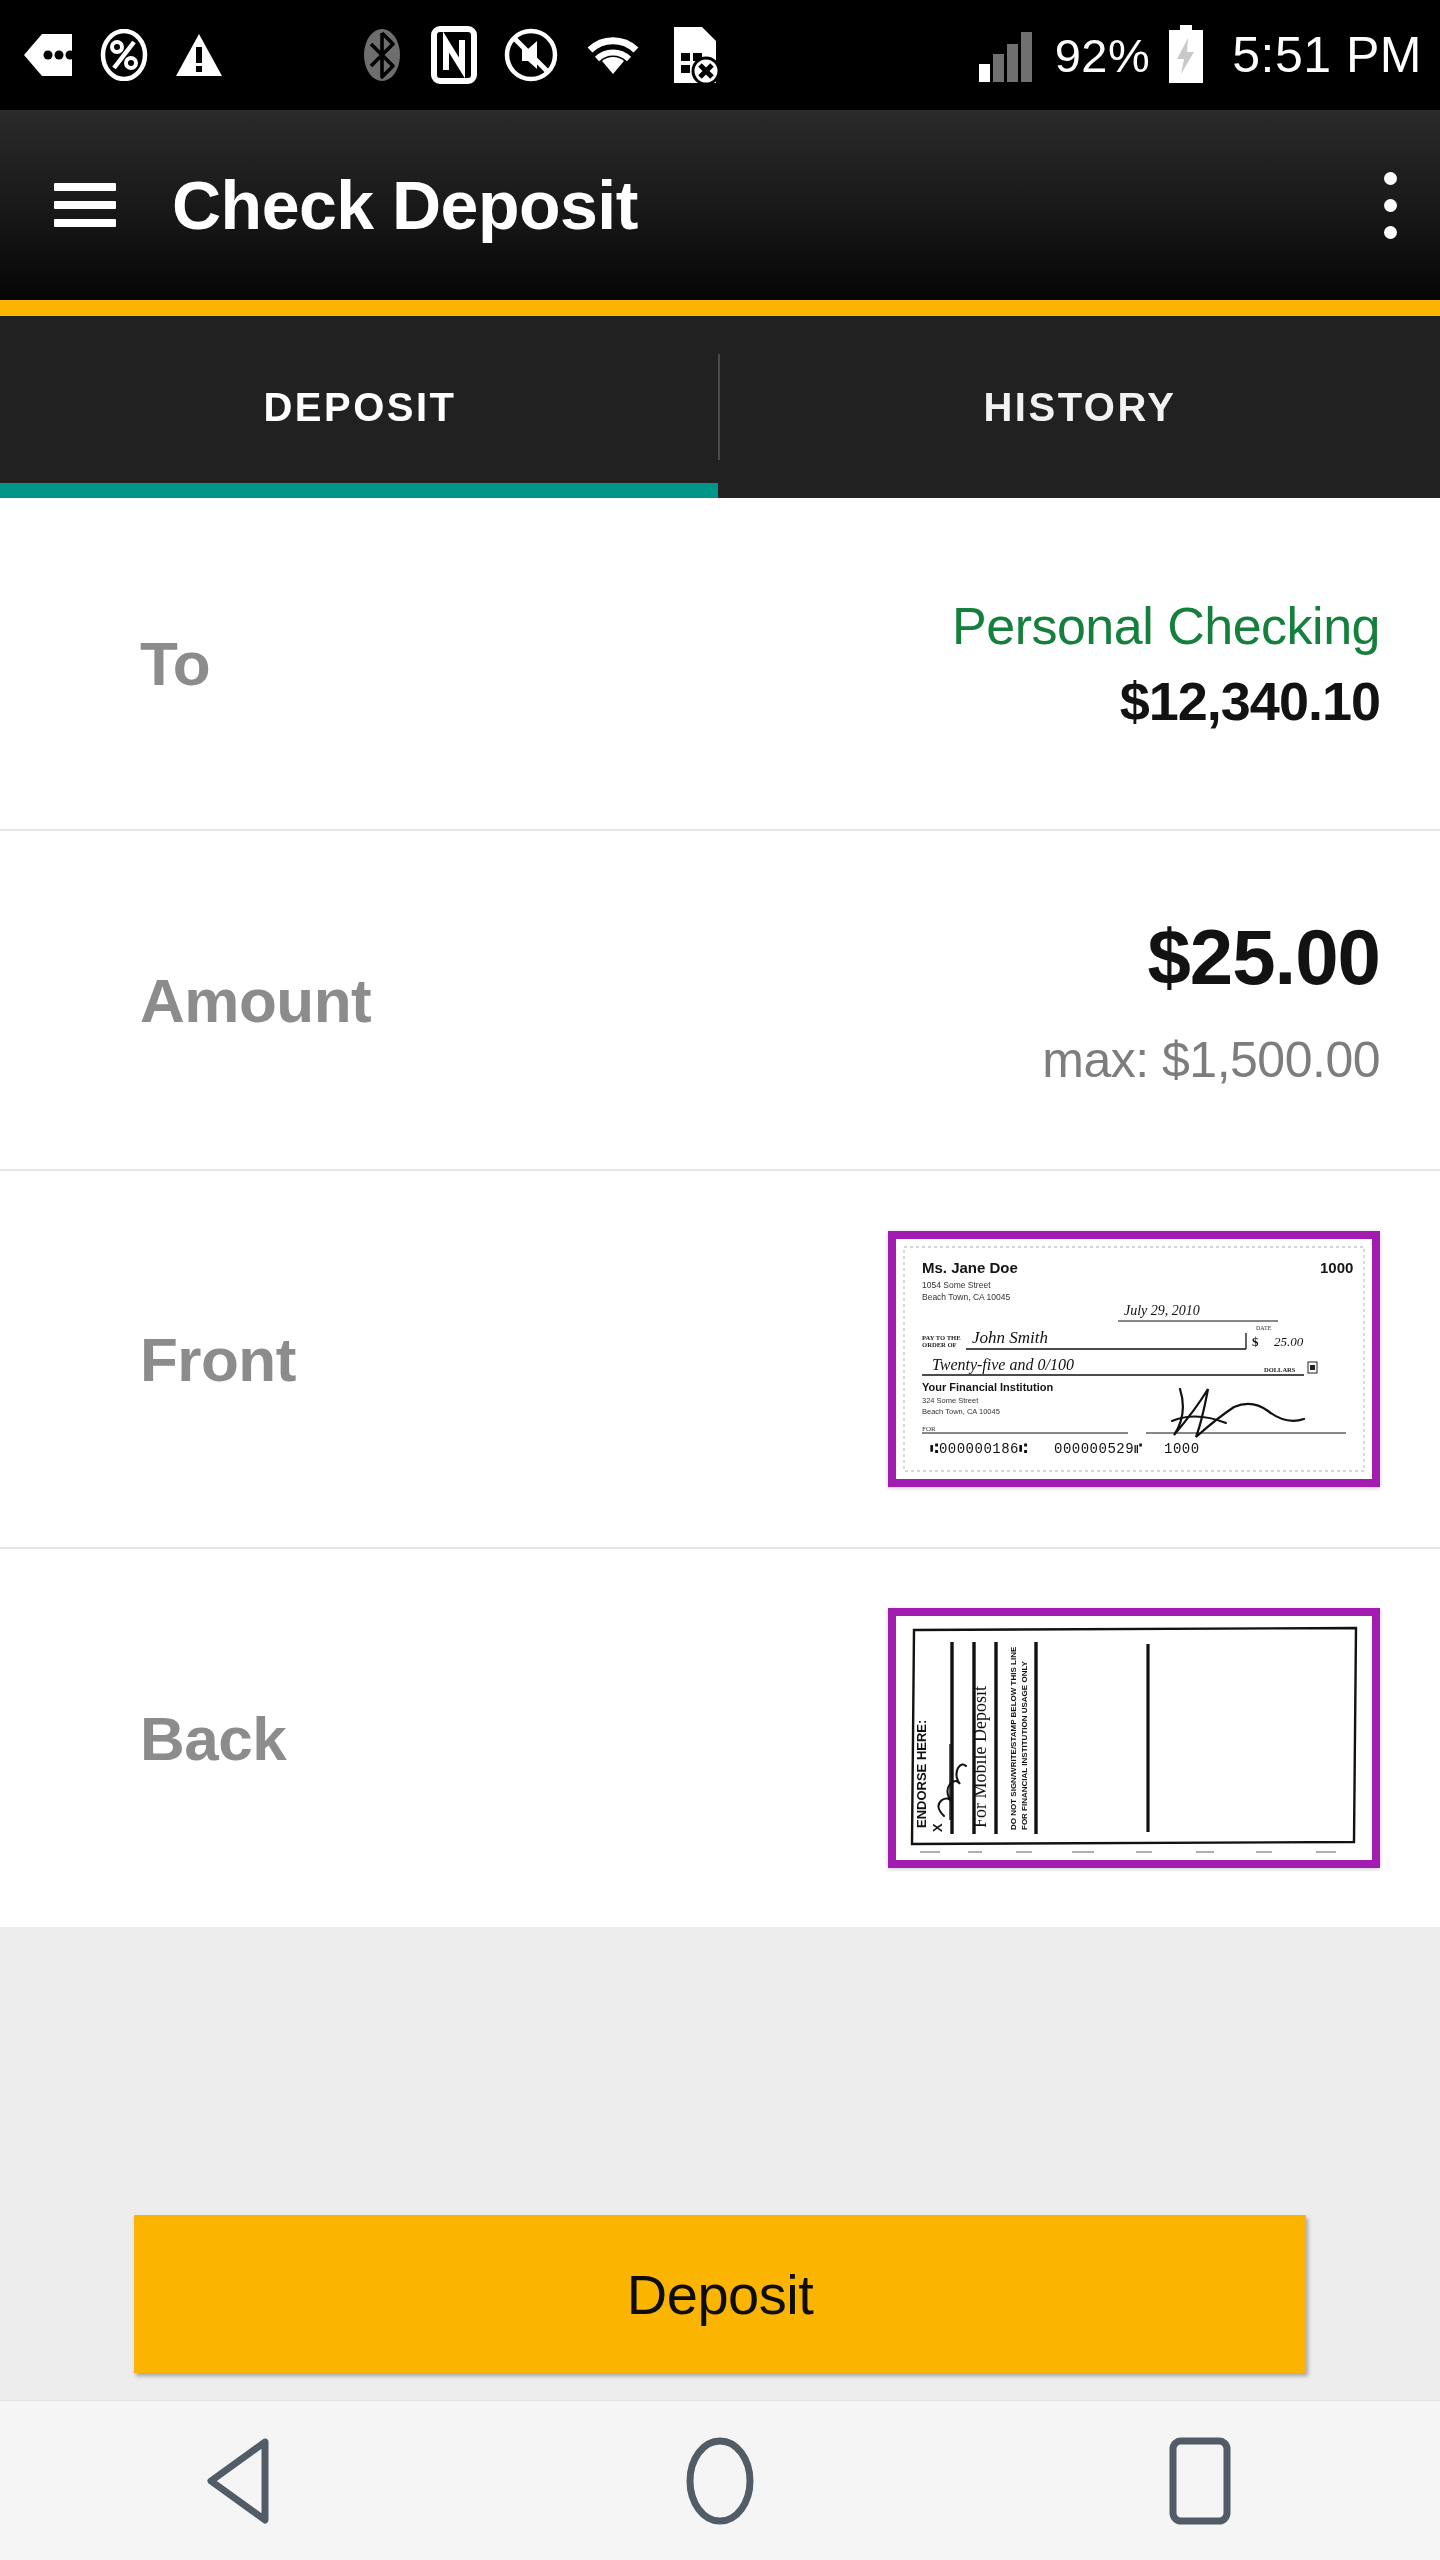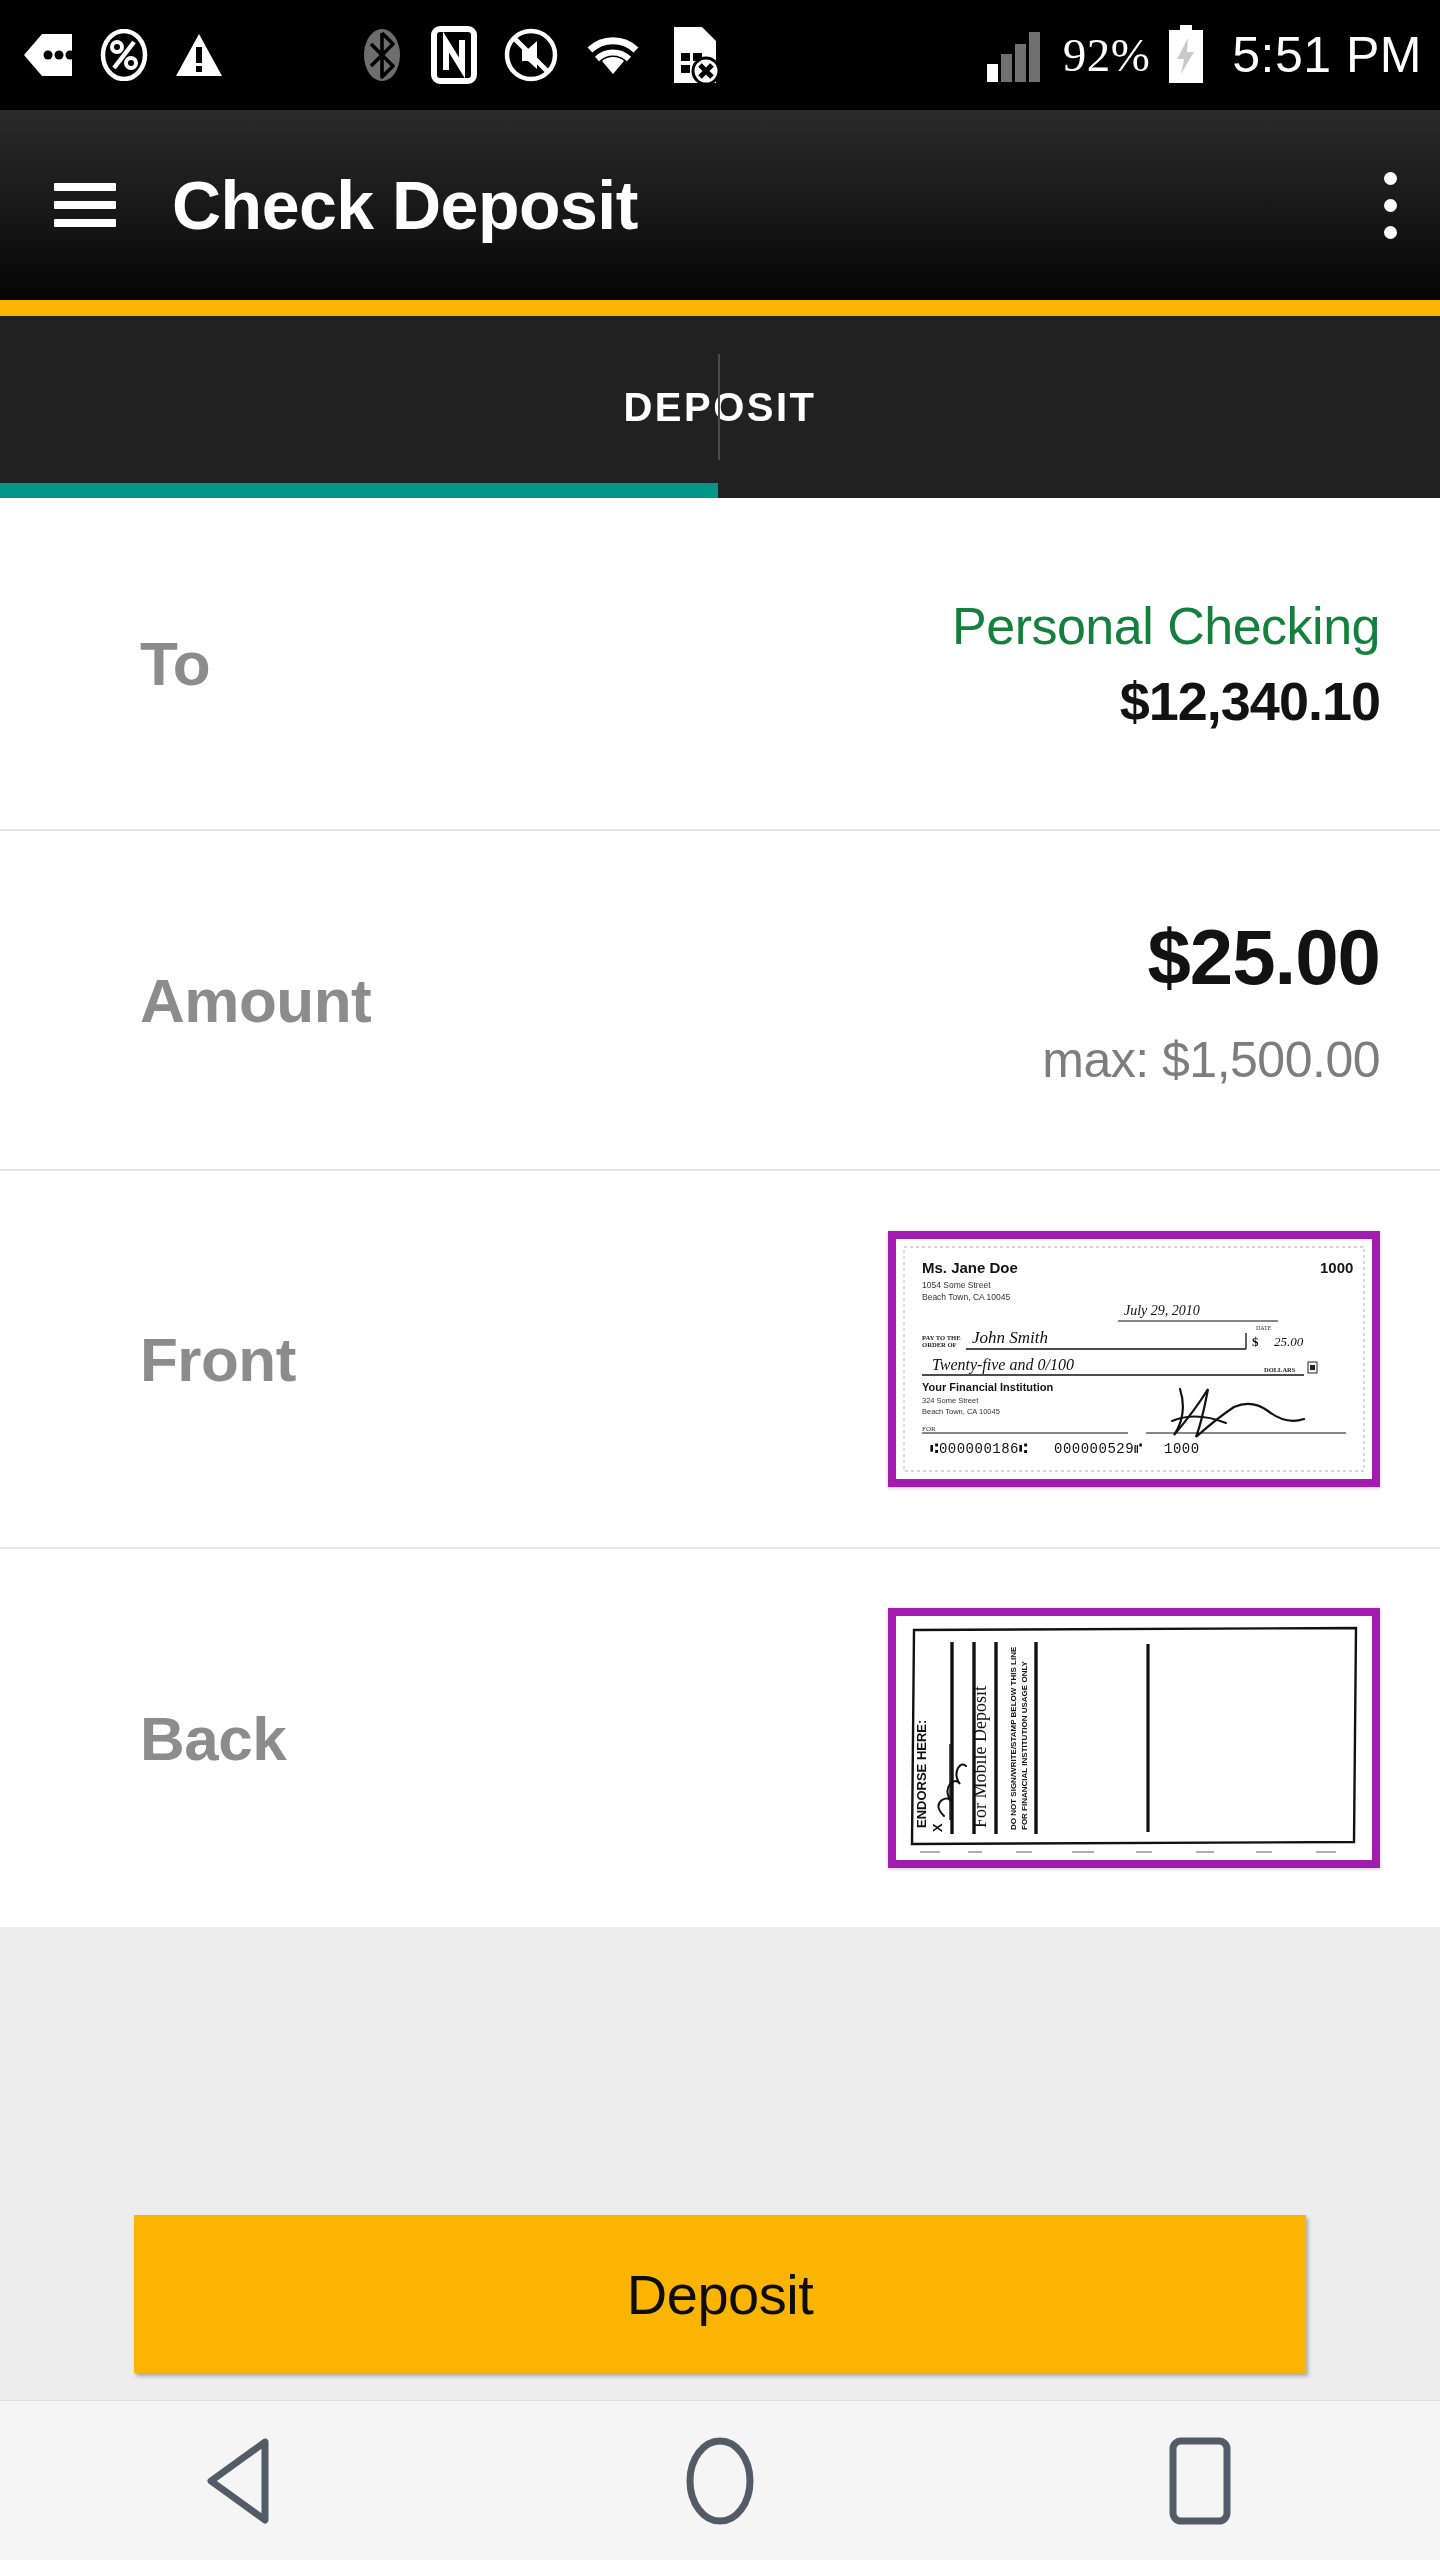--- a/index.html
+++ b/index.html
@@ -12,21 +12,21 @@
   .phone { position:relative; width:1440px; height:2560px; display:flex; flex-direction:column; }
 
   
   .statusbar {
     height:110px; background:#000000; flex:0 0 110px;
     display:flex; align-items:center; padding:0 18px 0 22px; gap:0;
   }
   .sb-left { display:flex; align-items:center; gap:26px; flex:1; }
   .sb-right { display:flex; align-items:center; gap:16px; }
   .sb-ico { display:block; }
-  .sb-text { color:#ffffff; font-size:47px; letter-spacing:0.5px; font-family:Liberation Serif, serif; }
+  .sb-text { color:#ffffff; font-size:47px; letter-spacing:0.5px; font-family:Liberation Sans, sans-serif; }
   .sb-time { color:#ffffff; font-size:50px; margin-left:10px; letter-spacing:0.5px; }
 
   
   .appbar {
     flex:0 0 190px; height:190px;
     background:linear-gradient(180deg,#2a2a2a 0%,#1b1b1b 45%,#050505 100%);
     display:flex; align-items:center; padding:0 42px 0 54px; position:relative;
   }
   .hamburger { width:62px; height:44px; display:flex; flex-direction:column; justify-content:space-between; cursor:pointer; }
   .hamburger span { display:block; height:8px; background:#ffffff; border-radius:1px; }
@@ -188,20 +188,23 @@
       <i></i>
         <i></i>
         <i></i>
     </div>
   </div>
   <div class="accentbar"></div>
 
   <div class="tabs">
     <div class="tab">
       <span>DEPOSIT</span>
+    </div>
+    <div class="tab inactive">
+      <span>HISTORY</span>
     </div>
     <div class="tab-divider"></div>
     <div class="tab-indicator"></div>
   </div>
 
   <div class="list">
 
     <div class="row row-to">
       <div class="row-label">To</div>
       <div class="row-value">

